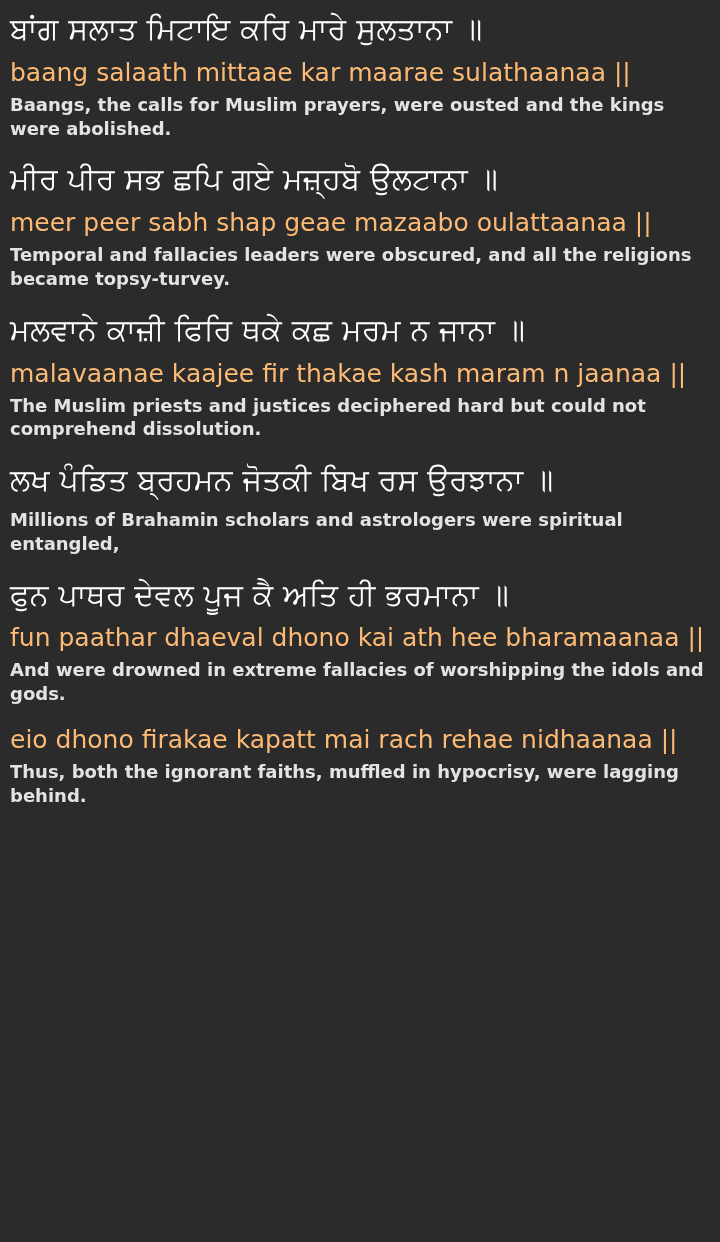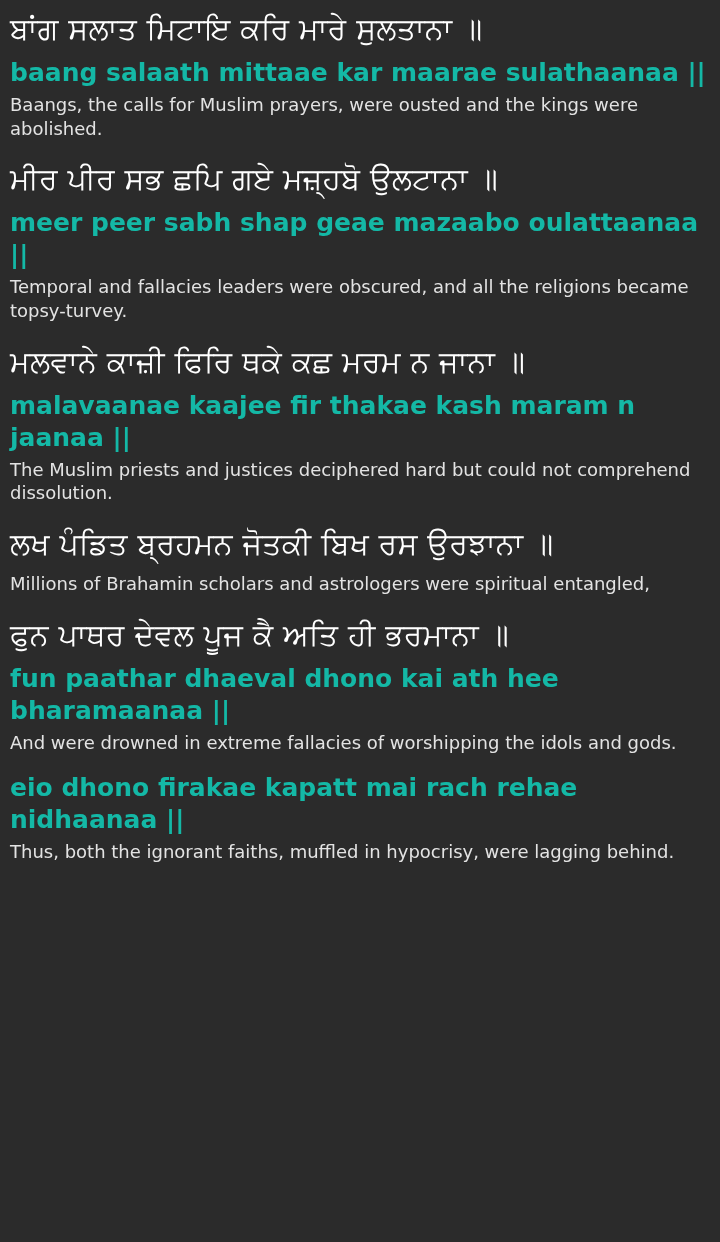--- a/index.html
+++ b/index.html
@@ -29,31 +29,31 @@
     line-height: 1.42;
     color: #ffffff;
     letter-spacing: 0.2px;
     margin: 0 0 6px 0;
     font-weight: 400;
   }
   .translit {
     font-family: "DejaVu Sans", sans-serif;
     font-size: 25px;
     line-height: 1.28;
-    color: #14b8a6;
+    color: #fdba74;
     margin: 0 0 4px 0;
-    font-weight: 700;
+    font-weight: 400;
   }
   .translation {
     font-family: "DejaVu Sans", sans-serif;
     font-size: 18px;
     line-height: 1.33;
     color: #e3e3e3;
     margin: 0;
-    font-weight: 400;
+    font-weight: 700;
   }
   .verse:first-child .gurmukhi {
     margin-top: 2px;
   }
 </style>
 </head>
 <body>
 
 <div class="page">
 

